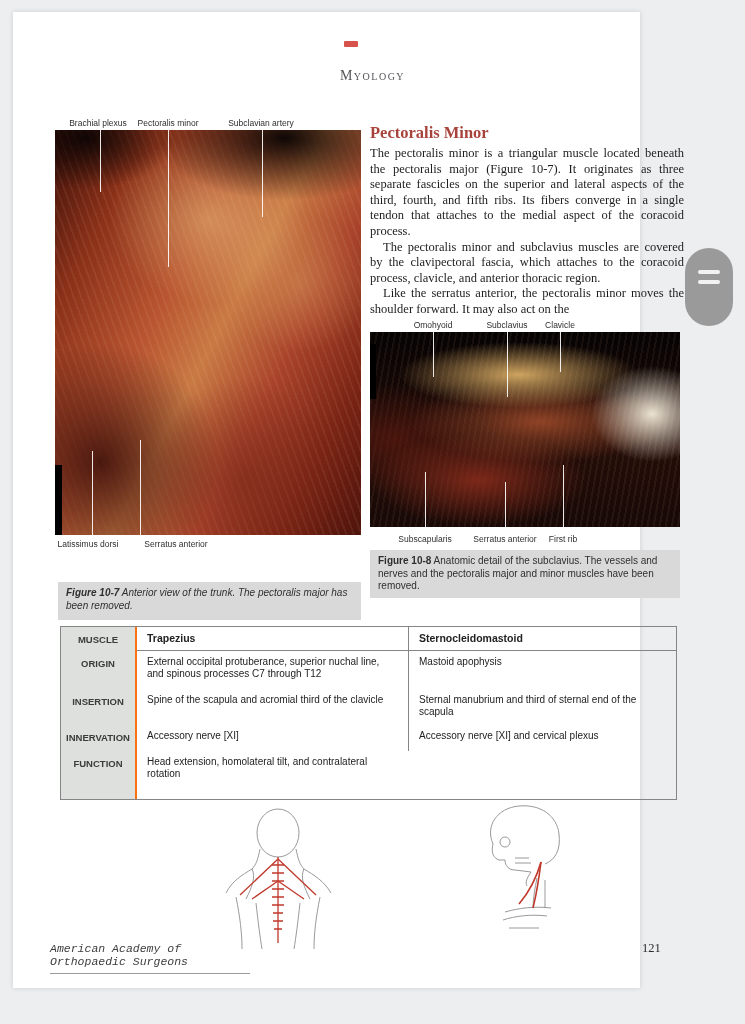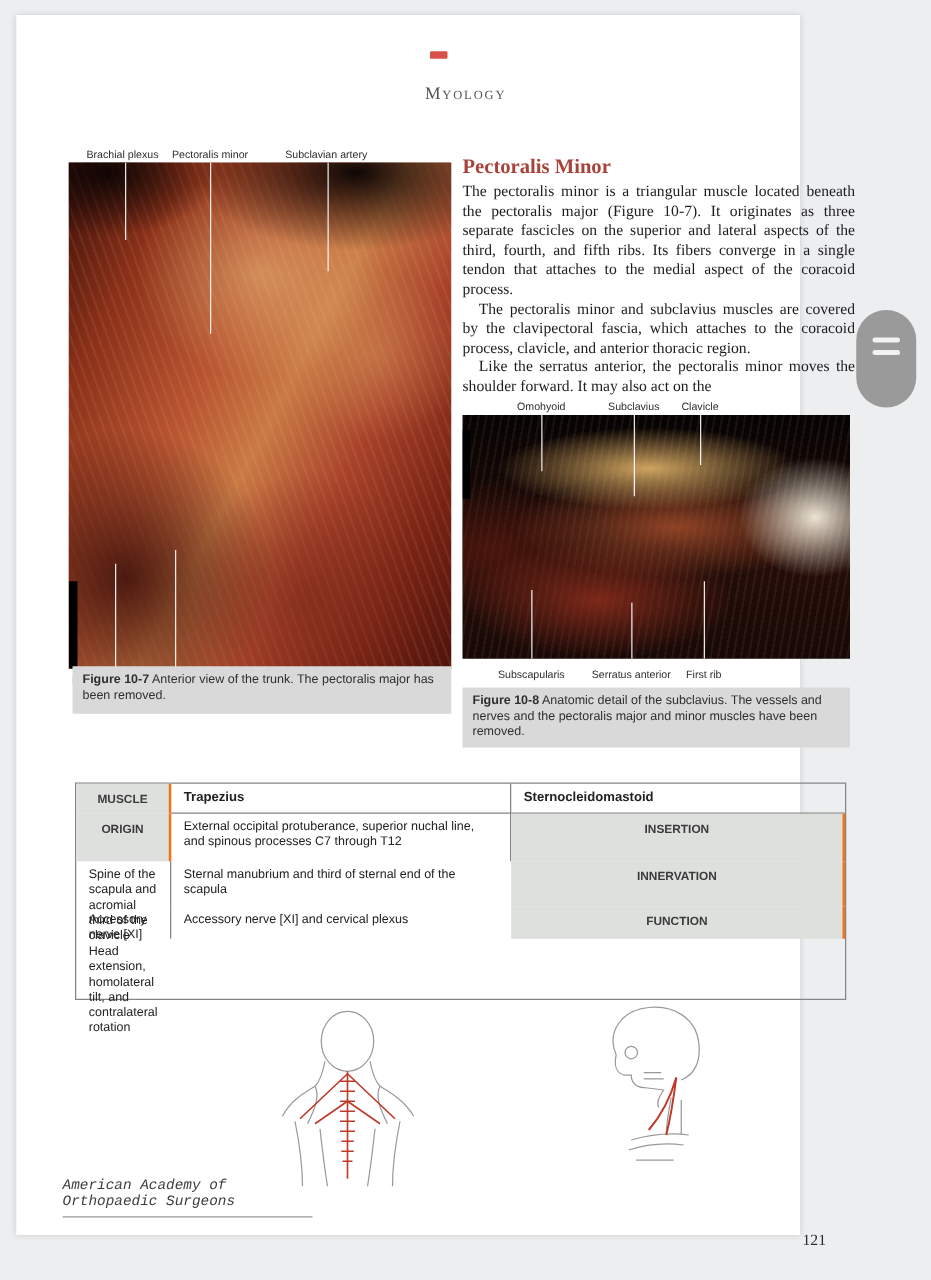--- a/index.html
+++ b/index.html
@@ -60,21 +60,21 @@
   .c2,.c3{padding:5px 10px 0 10px;line-height:12.3px;box-sizing:border-box;}
   .row1{border-bottom:1px solid #858585;}
   .muscle-name{font-weight:bold;font-size:10.5px;}
   
   .sketch{position:absolute;}
   
   .footer{position:absolute;left:37px;top:930px;font-family:Liberation Mono, monospace;
     font-style:italic;font-size:11.5px;color:#3d3d40;border-bottom:1px solid #9a9a9a;
     padding-bottom:5px;width:200px;}
   .pagenum{position:absolute;left:629px;top:929px;font-family:"Liberation Serif",serif;
-    font-size:12.5px;color:#2b2b2b;margin-top:44px;}
+    font-size:12.5px;color:#2b2b2b;}
   
   .handle{position:absolute;left:685px;top:248px;width:48px;height:78px;background:#9a9a9a;
     border-radius:24px;cursor:pointer;}
   .handle .bar{position:absolute;left:13px;width:22px;height:4px;background:#f2f2f2;border-radius:2px;}
   .handle .bar.b1{top:22px;} .handle .bar.b2{top:32px;}
 </style>
 </head>
 <body>
 
 <div class="screen">
@@ -92,21 +92,21 @@
       <div class="ln" style="left:113px;top:0;height:137px;"></div>
       <div class="ln" style="left:207px;top:0;height:87px;"></div>
       <div class="ln" style="left:37px;bottom:0;height:84px;"></div>
       <div class="ln" style="left:85px;bottom:0;height:95px;"></div>
       <div class="credit-strip" style="left:0;bottom:0;width:7px;height:70px;"></div>
     </div>
 
     <span class="flabel" style="left:75px;top:527px;">Latissimus dorsi</span>
     <span class="flabel" style="left:163px;top:527px;">Serratus anterior</span>
 
-    <div class="caption" style="left:45px;top:521px;width:303px;height:38px;">
+    <div class="caption" style="left:45px;top:570px;width:303px;height:38px;font-style:italic;">
       <b>Figure 10-7</b>
       <span>Anterior view of the trunk. The pectoralis major has been removed.</span>
     </div>
 
     <div class="article">
       <h3>Pectoralis Minor</h3>
       <p>The pectoralis minor is a triangular muscle located beneath the pectoralis major (Figure 10-7). It originates as three separate fascicles on the superior and lateral aspects of the third, fourth, and fifth ribs. Its fibers converge in a single tendon that attaches to the medial aspect of the coracoid process.</p>
       <p>The pectoralis minor and subclavius muscles are covered by the clavipectoral fascia, which attaches to the coracoid process, clavicle, and anterior thoracic region.</p>
       <p>Like the serratus anterior, the pectoralis minor moves the shoulder forward. It may also act on the</p>
     </div>
@@ -135,20 +135,21 @@
     </div>
 
 
     <div class="tbl">
       <div class="rh">MUSCLE</div>
       <div class="c2 row1 muscle-name">Trapezius</div>
       <div class="c3 row1 muscle-name">Sternocleidomastoid</div>
 
       <div class="rh">ORIGIN</div>
       <div class="c2">External occipital protuberance, superior nuchal line, and spinous processes C7 through T12</div>
+      <div class="c3">Mastoid apophysis</div>
 
       <div class="rh">INSERTION</div>
       <div class="c2">Spine of the scapula and acromial third of the clavicle</div>
       <div class="c3">Sternal manubrium and third of sternal end of the scapula</div>
 
       <div class="rh">INNERVATION</div>
       <div class="c2">Accessory nerve [XI]</div>
       <div class="c3">Accessory nerve [XI] and cervical plexus</div>
 
       <div class="rh">FUNCTION</div>

